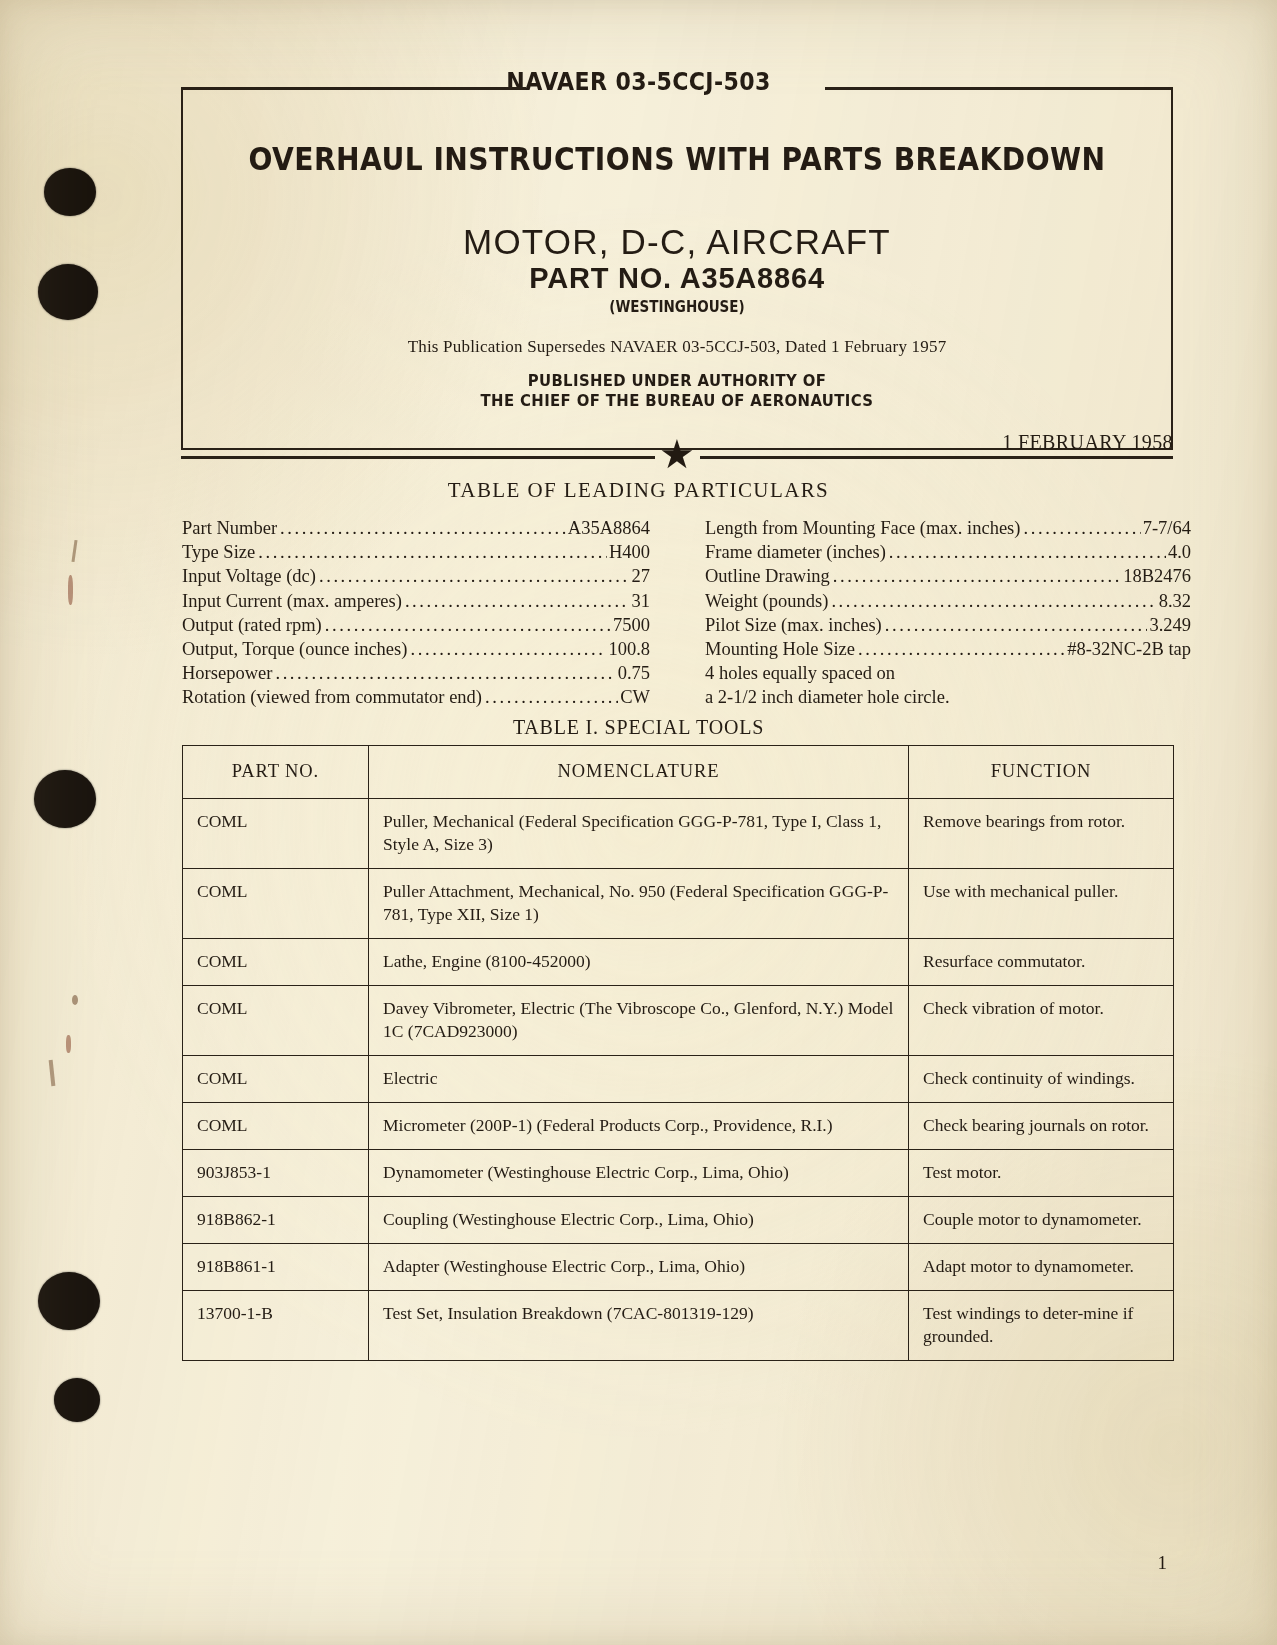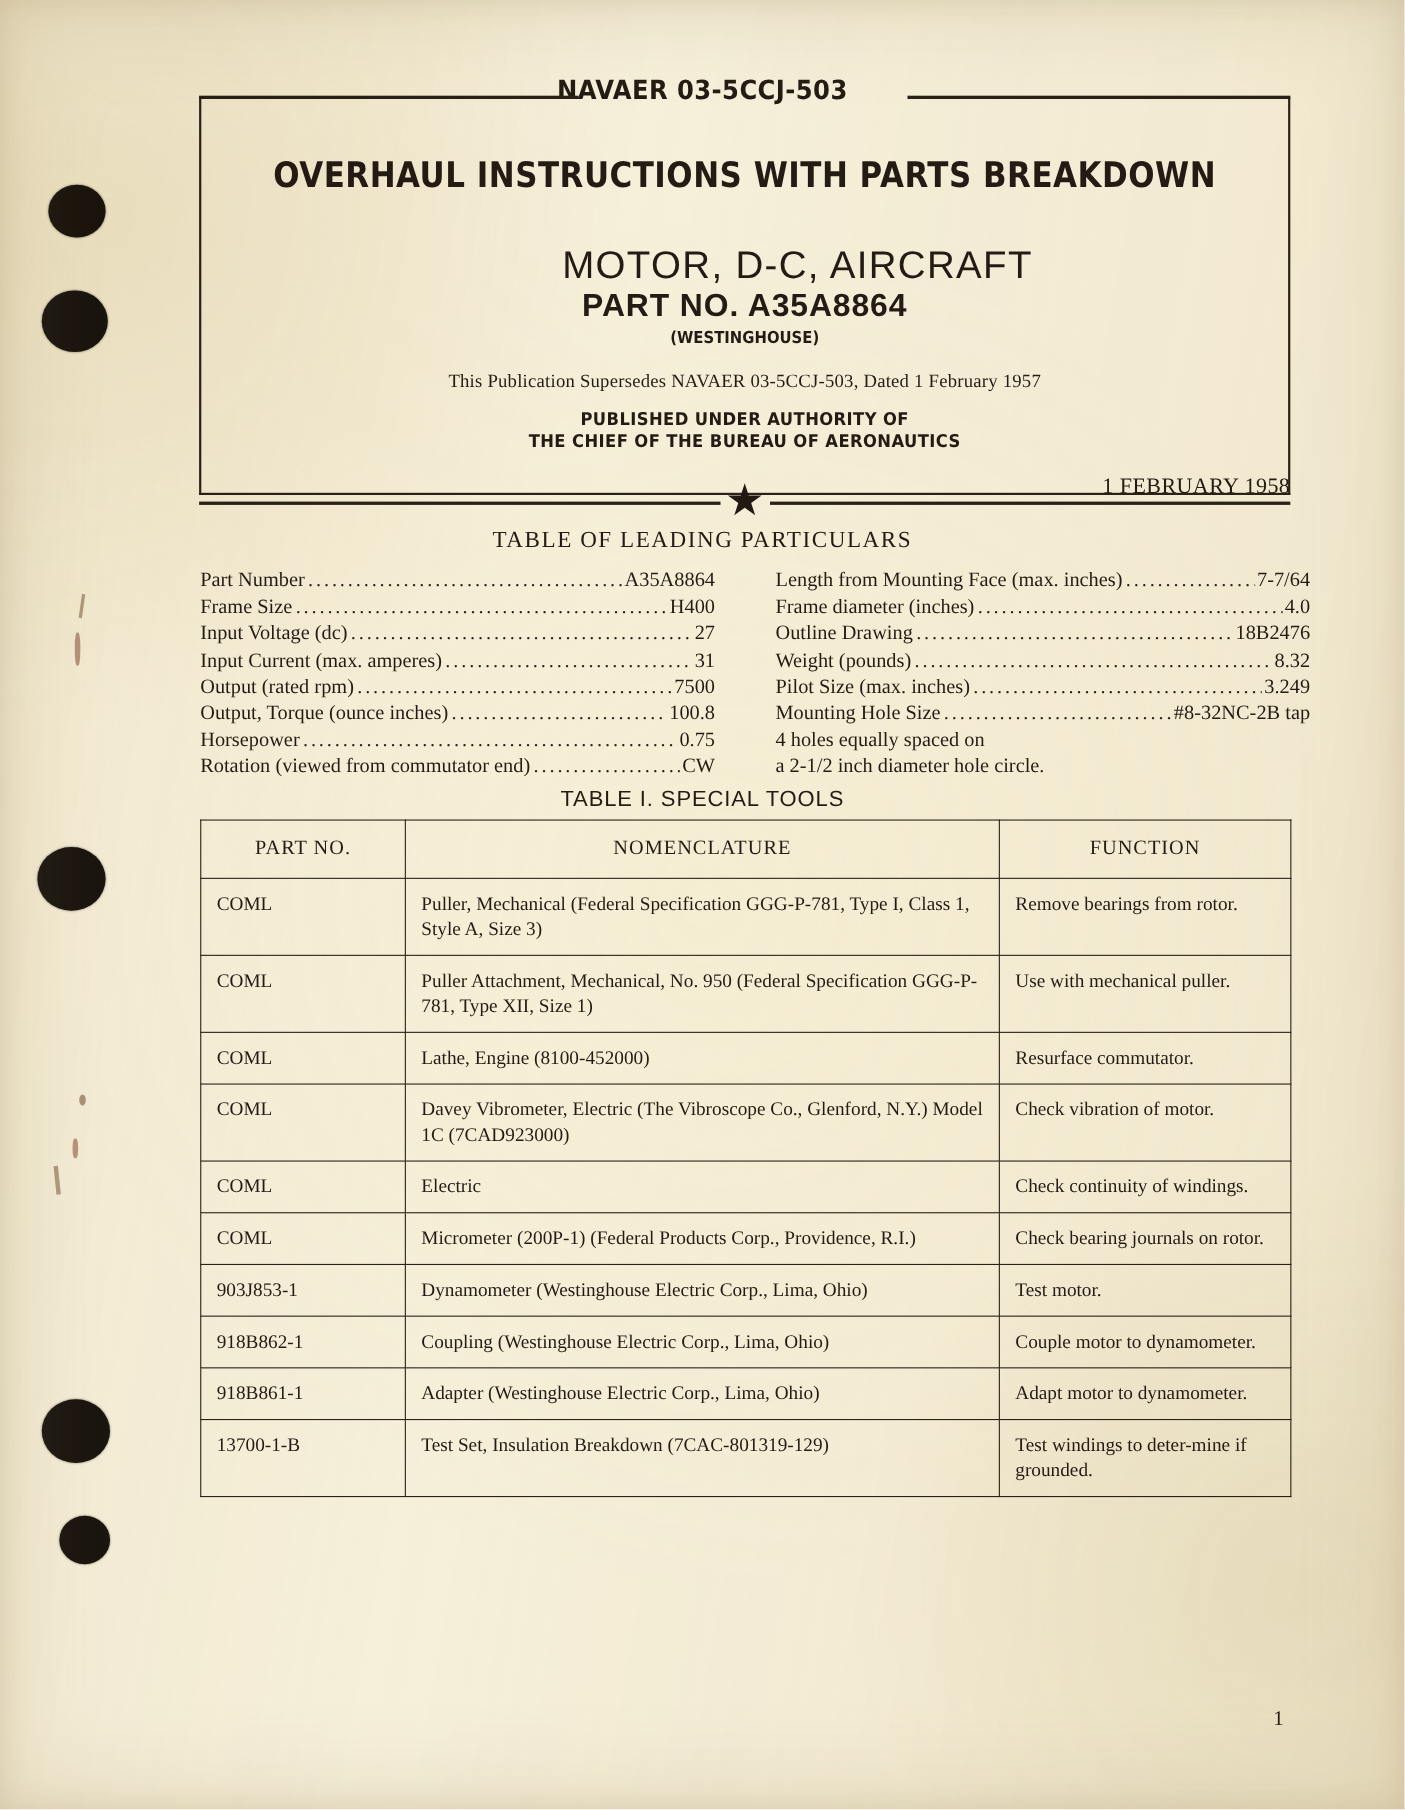--- a/index.html
+++ b/index.html
@@ -99,21 +99,20 @@
   .sub-title-1 {
     position: absolute;
     left: 181px;
     width: 992px;
     top: 222px;
     text-align: center;
     font-family: "Liberation Sans", sans-serif;
     font-weight: normal;
     font-size: 35px;
     letter-spacing: 1.2px;
-    padding-left: 48px;
   }
   .sub-title-2 {
     position: absolute;
     left: 181px;
     width: 992px;
     top: 262px;
     text-align: center;
     font-family: "Liberation Sans", sans-serif;
     font-weight: bold;
     font-size: 29px;
@@ -238,21 +237,21 @@
   .tlp .note {
     white-space: nowrap;
   }
 
   
   .table-caption {
     position: absolute;
     left: 0; right: 0;
     top: 716px;
     text-align: center;
-    font-family: Liberation Sans, sans-serif;
+    font-family: Liberation Serif, serif;
     font-size: 20px;
     letter-spacing: .8px;
   }
   table.tools {
     position: absolute;
     left: 182px;
     top: 745px;
     width: 991px;
     border-collapse: collapse;
     font-family: "Liberation Serif", serif;
@@ -326,21 +325,21 @@
 
   <div class="tlp-title">TABLE OF LEADING PARTICULARS</div>
 
   <div class="tlp left">
     <div class="row">
       <span class="lbl">Part Number</span>
       <span class="dots">.........................................................</span>
       <span class="val">A35A8864</span>
     </div>
     <div class="row">
-      <span class="lbl">Frame Size</span>
+      <span class="lbl">Type Size</span>
       <span class="dots">.........................................................</span>
       <span class="val">H400</span>
     </div>
     <div class="row">
       <span class="lbl">Input Voltage (dc)</span>
       <span class="dots">.........................................................</span>
       <span class="val">27</span>
     </div>
     <div class="row">
       <span class="lbl">Input Current (max. amperes)</span>

